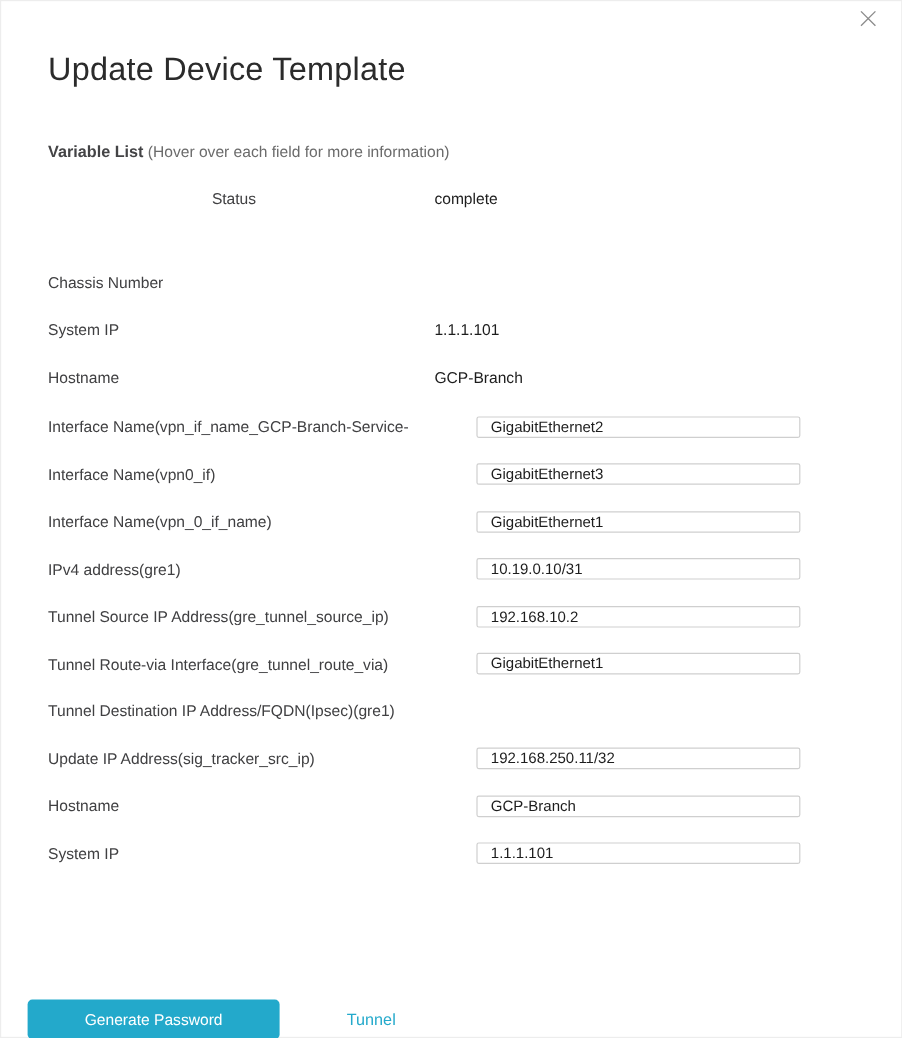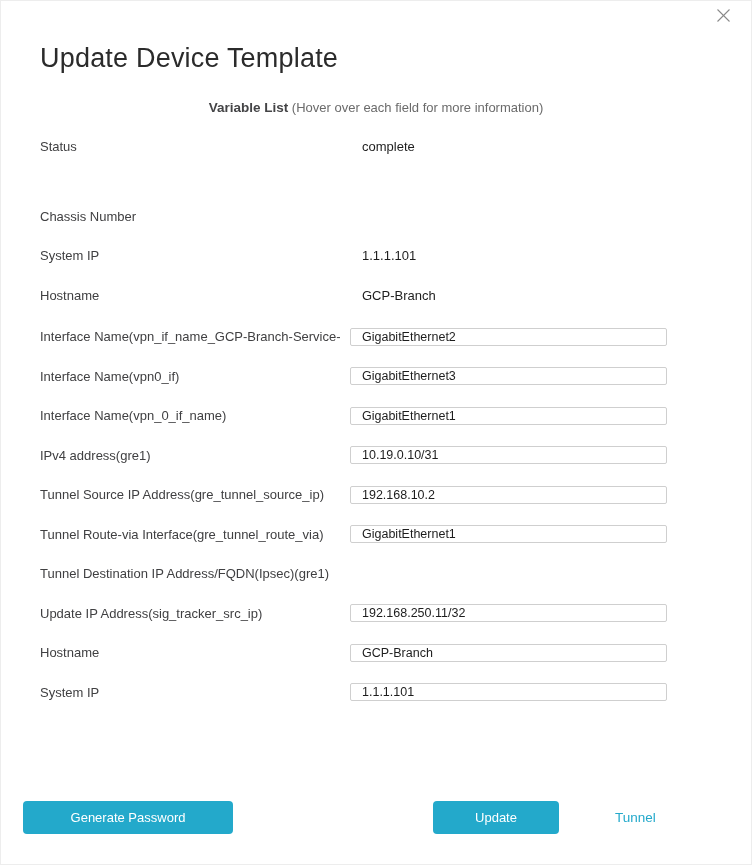--- a/index.html
+++ b/index.html
@@ -25,24 +25,23 @@
   }
   .modal-title {
     padding: 22px 39px 0 39px;
     font-size: 27px;
     font-weight: 300;
     color: #2b2b2b;
     letter-spacing: 0.2px;
     margin-top: 20px;
   }
   .section-heading {
-    margin: 26px 39px 0 39px;
+    margin: 45px 39px 0 39px;
     font-size: 13px;
     color: #6b6b6b;
-    text-align: center;
   }
   .section-heading b {
     color: #444446;
     font-weight: bold;
     font-size: 13.5px;
   }
   .rows {
     padding: 0 84px 0 39px;
   }
   .row {
@@ -56,42 +55,42 @@
     color: #404042;
     white-space: nowrap;
     overflow: hidden;
   }
   .row-static .row-value {
     font-size: 13px;
     color: #1d1d1d;
     padding-left: 12px;
   }
   .row-static { height: 14px; }
-  .rs-0 { margin-top: 24px; }
+  .rs-0 { margin-top: 24px; text-align: center; }
   .rs-1 { margin-top: 56px; }
   .rs-2 { margin-top: 25px; }
   .rs-3 { margin-top: 26px; }
   .input-rows { margin-top: 20px; }
-  .row-input { height: 29px; margin-bottom: 10.5px; }
+  .row-input { height: 29px; margin-bottom: 10.5px; gap: 47px; }
   .text-input {
     flex: 1;
     height: 18px;
     border: 1px solid #cfcfcf;
     border-radius: 2px;
     background: #fff;
     font-family: "Liberation Sans", "DejaVu Sans", sans-serif;
     font-size: 12.5px;
     color: #1d1d1d;
     padding: 0 11px;
     outline: none;
   }
   .footer {
     position: absolute;
     left: 0; right: 0;
-    top: 800px;
+    top: 832px;
     display: flex;
     align-items: center;
     padding: 0 84px 0 22px;
   }
   .btn {
     border: none;
     border-radius: 4px;
     background: #23a9cb;
     color: #ffffff;
     font-family: "Liberation Sans", "DejaVu Sans", sans-serif;
@@ -200,17 +199,16 @@
   <div class="row row-input">
     <div class="row-label">System IP</div>
     <input class="text-input" type="text" value="1.1.1.101" style="">
   </div>
 
 </div>
   </div>
 
   <div class="footer">
     <button class="btn btn-generate">Generate Password</button>
-    <button class="btn btn-update">Update</button>
     <button class="link-cancel">Tunnel</button>
   </div>
 
 </div>
 
 </body></html>

